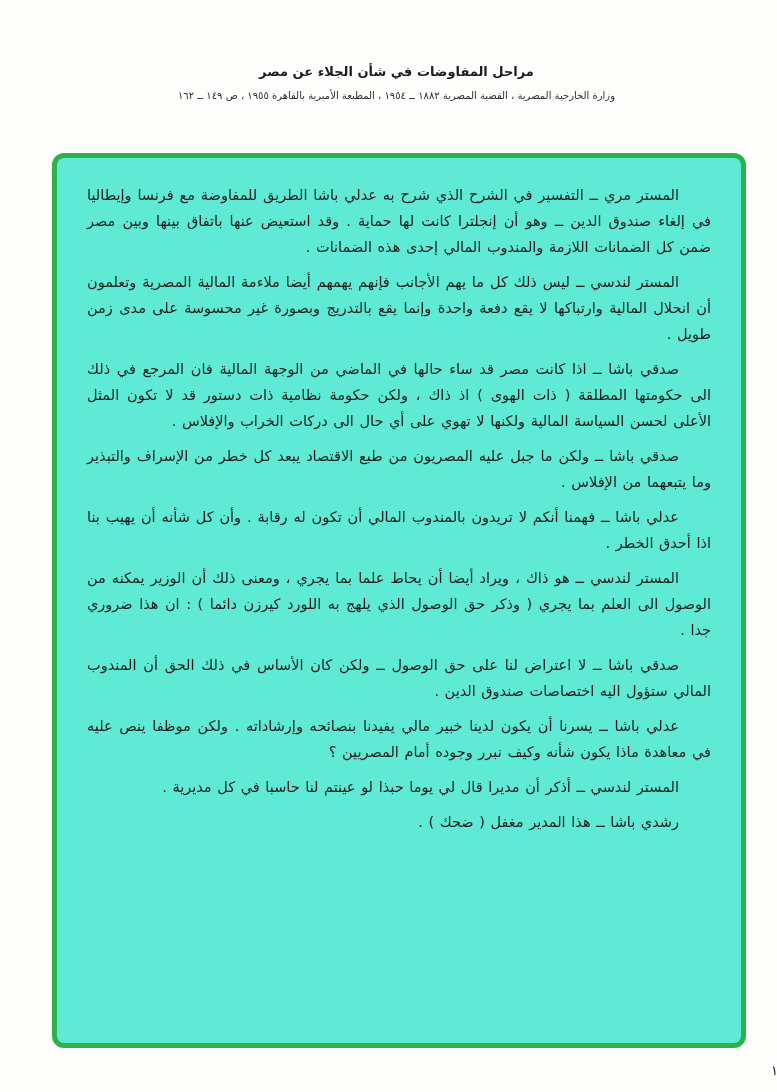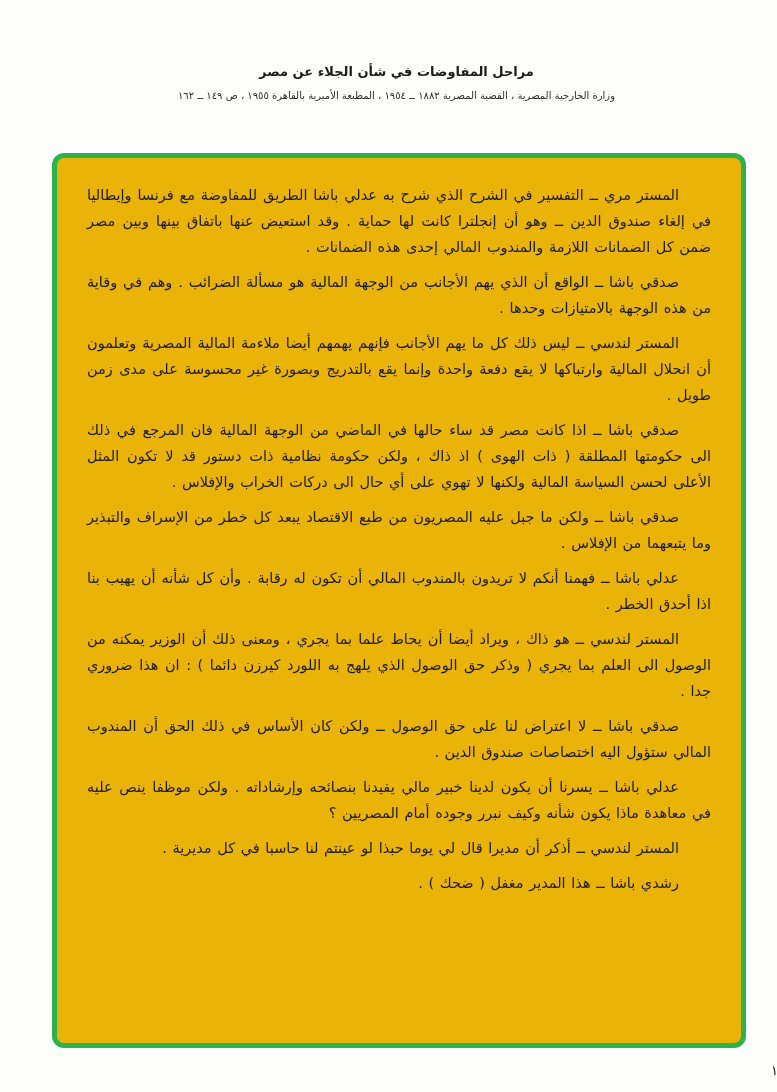--- a/index.html
+++ b/index.html
@@ -40,21 +40,21 @@
     color: #2e2e2e;
   }
   .content-box {
     position: absolute;
     top: 153px;
     left: 44px;
     width: 694px;
     height: 895px;
     border: 5px solid #2db14d;
     border-radius: 12px;
-    background: #eab308;
+    background: #5eead4;
     padding: 24px 30px 16px 30px;
     direction: rtl;
   }
   .para {
     direction: rtl;
     text-align: justify;
     text-indent: 32px;
     font-size: 14.5px;
     line-height: 26px;
     margin: 0 0 9px 0;
@@ -75,21 +75,20 @@
 
 <div class="page">
 
   <div class="header">
     <div class="doc-title">مراحل المفاوضات في شأن الجلاء عن مصر</div>
     <div class="doc-source">وزارة الخارجية المصرية ، القضية المصرية ١٨٨٢ ــ ١٩٥٤ ، المطبعة الأميرية بالقاهرة ١٩٥٥ ، ص ١٤٩ ــ ١٦٢</div>
   </div>
 
   <div class="content-box">
     <p class="para">المستر مري ــ التفسير في الشرح الذي شرح به عدلي باشا الطريق للمفاوضة مع فرنسا وإيطاليا في إلغاء صندوق الدين ــ وهو أن إنجلترا كانت لها حماية . وقد استعيض عنها باتفاق بينها وبين مصر ضمن كل الضمانات اللازمة والمندوب المالي إحدى هذه الضمانات .</p>
-    <p class="para">صدقي باشا ــ الواقع أن الذي يهم الأجانب من الوجهة المالية هو مسألة الضرائب . وهم في وقاية من هذه الوجهة بالامتيازات وحدها .</p>
     <p class="para">المستر لندسي ــ ليس ذلك كل ما يهم الأجانب فإنهم يهمهم أيضا ملاءمة المالية المصرية وتعلمون أن انحلال المالية وارتباكها لا يقع دفعة واحدة وإنما يقع بالتدريج وبصورة غير محسوسة على مدى زمن طويل .</p>
     <p class="para">صدقي باشا ــ اذا كانت مصر قد ساء حالها في الماضي من الوجهة المالية فان المرجع في ذلك الى حكومتها المطلقة ( ذات الهوى ) اذ ذاك ، ولكن حكومة نظامية ذات دستور قد لا تكون المثل الأعلى لحسن السياسة المالية ولكنها لا تهوي على أي حال الى دركات الخراب والإفلاس .</p>
     <p class="para">صدقي باشا ــ ولكن ما جبل عليه المصريون من طبع الاقتصاد يبعد كل خطر من الإسراف والتبذير وما يتبعهما من الإفلاس .</p>
     <p class="para">عدلي باشا ــ فهمنا أنكم لا تريدون بالمندوب المالي أن تكون له رقابة . وأن كل شأنه أن يهيب بنا اذا أحدق الخطر .</p>
     <p class="para">المستر لندسي ــ هو ذاك ، ويراد أيضا أن يحاط علما بما يجري ، ومعنى ذلك أن الوزير يمكنه من الوصول الى العلم بما يجري ( وذكر حق الوصول الذي يلهج به اللورد كيرزن دائما ) : ان هذا ضروري جدا .</p>
     <p class="para">صدقي باشا ــ لا اعتراض لنا على حق الوصول ــ ولكن كان الأساس في ذلك الحق أن المندوب المالي ستؤول اليه اختصاصات صندوق الدين .</p>
     <p class="para">عدلي باشا ــ يسرنا أن يكون لدينا خبير مالي يفيدنا بنصائحه وإرشاداته . ولكن موظفا ينص عليه في معاهدة ماذا يكون شأنه وكيف نبرر وجوده أمام المصريين ؟</p>
     <p class="para">المستر لندسي ــ أذكر أن مديرا قال لي يوما حبذا لو عينتم لنا حاسبا في كل مديرية .</p>
     <p class="para">رشدي باشا ــ هذا المدير مغفل ( ضحك ) .</p>
   </div>

